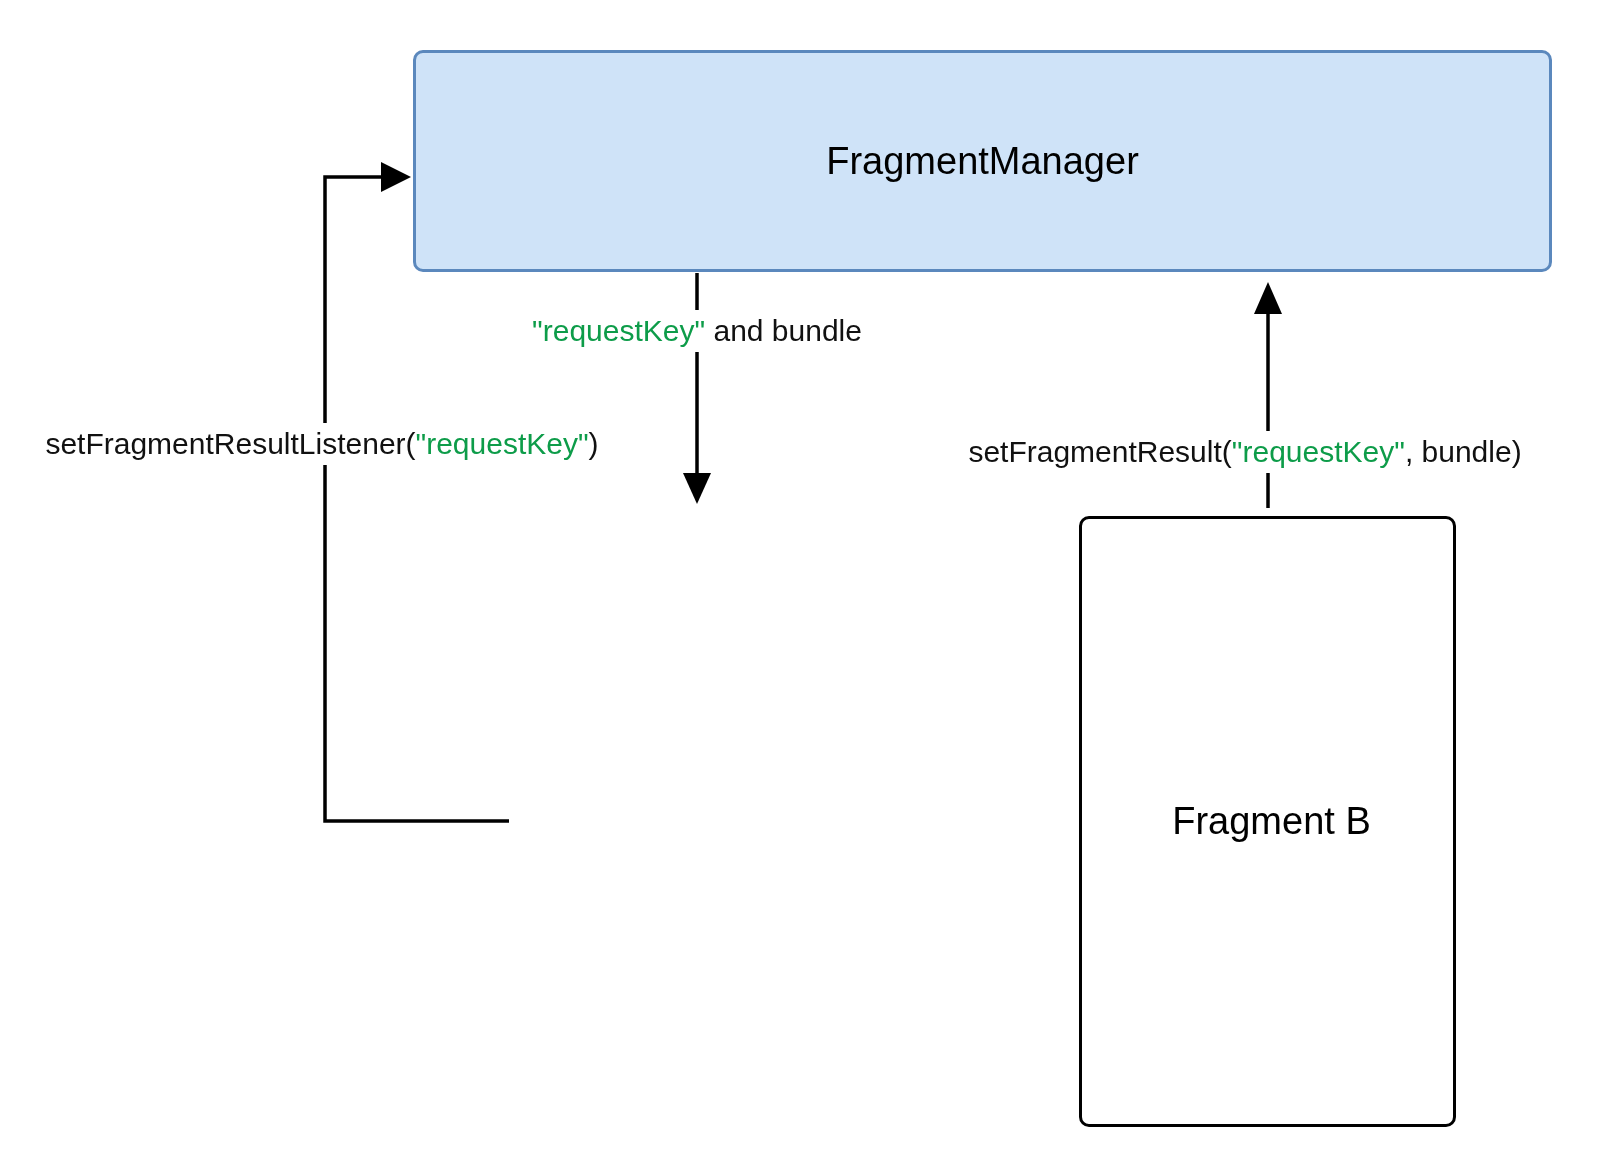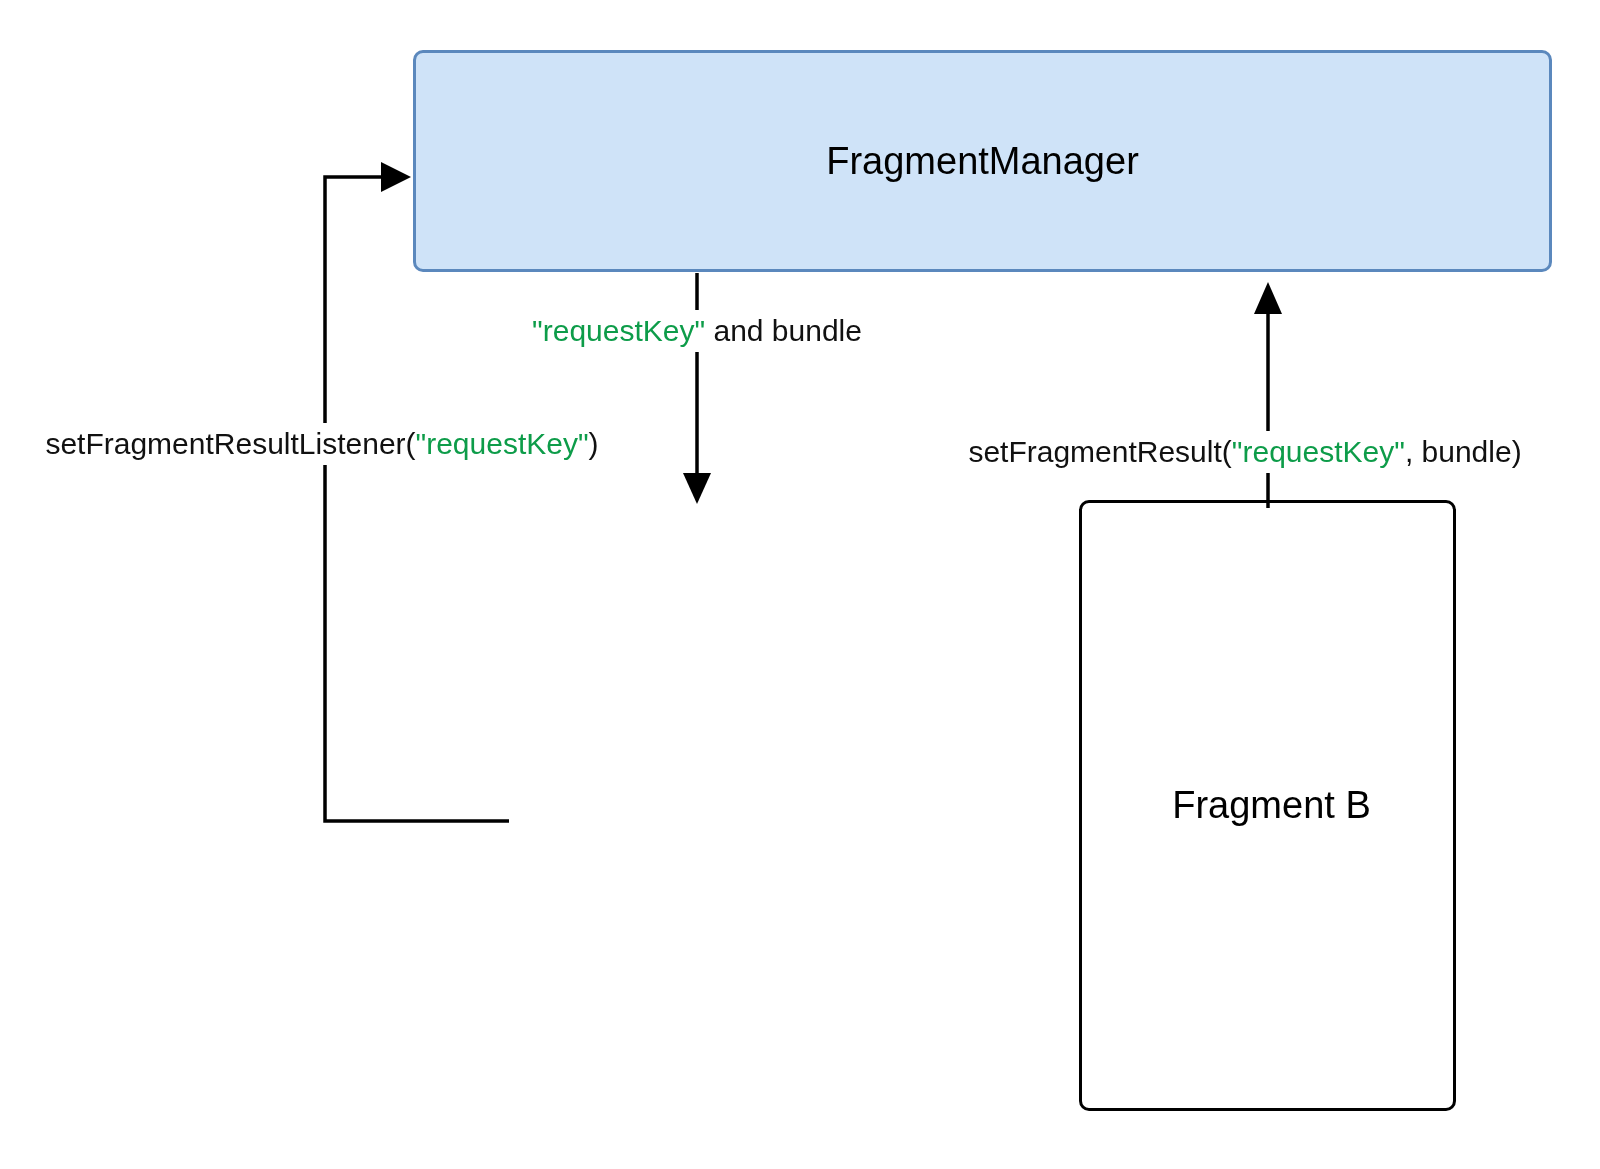--- a/index.html
+++ b/index.html
@@ -31,21 +31,21 @@
     width: 1139px; height: 222px;
     background: var(--manager-fill, #cfe3f8);
     border: 3px solid var(--manager-border, #5b88bd);
   }
   .node--fragment-a {
     left: 509px; top: 508px;
     width: 377px; height: 613px;
     border: 3px solid var(--fragment-border, #000000);
   }
   .node--fragment-b {
-    left: 1079px; top: 500px;
+    left: 1079px; top: 516px;
     width: 377px; height: 611px;
     border: 3px solid var(--fragment-border, #000000);
     padding-left: 8px;
   }
   svg.wires {
     position: absolute;
     left: 0; top: 0;
     width: 1600px; height: 1169px;
     z-index: 2;
   }

